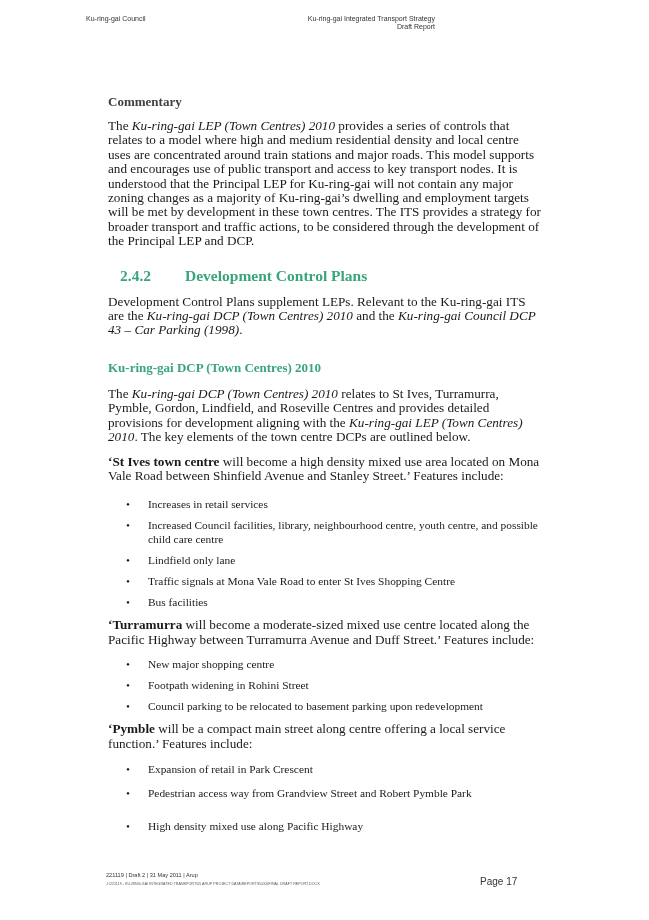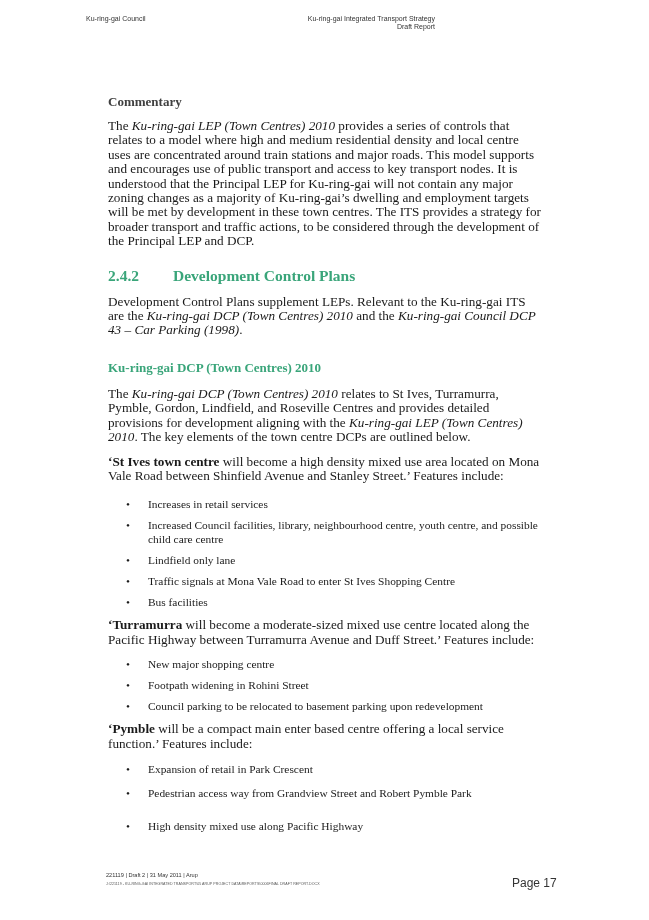--- a/index.html
+++ b/index.html
@@ -4,30 +4,30 @@
 <style>
   html, body { margin: 0; padding: 0; background: #ffffff; }
   body { width: 649px; height: 920px; position: relative; overflow: hidden;
          font-family: "Liberation Serif", serif; color: #1a1a1a; }
   .hdr { position: absolute; font-family: "Liberation Sans", sans-serif; font-size: 7px; color: #333; line-height: 8px; }
   .hdr-left { left: 86px; top: 15px; }
   .hdr-right { right: 214px; top: 15px; text-align: right; }
   .content { position: absolute; left: 108px; top: 94px; width: 435px; }
   .h-comment { font-weight: bold; color: #404040; font-size: 13px; margin: 0 0 9px 0; }
   p { margin: 0; font-size: 13.2px; line-height: 14.4px; }
-  .h2 { font-weight: bold; color: #3aa57a; font-size: 15.5px; margin: 18px 0 10px 0; display: flex; }
+  .h2 { font-weight: bold; color: #3aa57a; font-size: 15.5px; margin: 18px 0 10px 12px; display: flex; }
   .h2 .num { width: 65px; }
   .h3 { font-weight: bold; color: #3aa57a; font-size: 13px; margin: 22px 0 11px 0; }
   .gap { height: 10px; }
   ul { list-style: none; margin: 0; padding: 0; }
   li { position: relative; padding-left: 40px; font-size: 11.4px; line-height: 14px; margin: 0; }
   li .bullet { position: absolute; left: 18px; top: 0; }
   .footer1 { position: absolute; left: 106px; top: 872px; font-family: "Liberation Sans", sans-serif; font-size: 5.6px; color: #333; }
   .footer2 { position: absolute; left: 106px; top: 882px; font-family: "Liberation Sans", sans-serif; font-size: 3.6px; color: #555; letter-spacing: 0.05px; }
-  .page-num { position: absolute; left: 512px; top: 876px; font-family: "Liberation Sans", sans-serif; font-size: 12px; color: #333; }
+  .page-num { position: absolute; left: 480px; top: 876px; font-family: "Liberation Sans", sans-serif; font-size: 10px; color: #333; }
 </style>
 </head>
 <body>
 
 <div class="hdr hdr-left">Ku-ring-gai Council</div>
 <div class="hdr hdr-right">
   <div>Ku-ring-gai Integrated Transport Strategy</div>
   <div>Draft Report</div>
 </div>
 
@@ -56,21 +56,21 @@
 
   <div style="height:9px"></div>
   <p><b><span>‘</span><span>Turramurra</span></b><span> will become a moderate-sized mixed use centre located along the Pacific Highway between Turramurra Avenue and Duff Street.’ Features include:</span></p>
   <ul style="margin-top:10px">
     <li style="margin-bottom:7px"><span class="bullet">•</span><span>New major shopping centre</span></li>
     <li style="margin-bottom:7px"><span class="bullet">•</span><span>Footpath widening in Rohini Street</span></li>
     <li><span class="bullet">•</span><span>Council parking to be relocated to basement parking upon redevelopment</span></li>
   </ul>
 
   <div style="height:9px"></div>
-  <p><b><span>‘</span><span>Pymble</span></b><span> will be a compact main enter based centre offering a local service function.’ Features include:</span></p>
+  <p><b><span>‘</span><span>Pymble</span></b><span> will be a compact main street along centre offering a local service function.’ Features include:</span></p>
   <ul style="margin-top:11px">
     <li style="margin-bottom:10px"><span class="bullet">•</span><span>Expansion of retail in Park Crescent</span></li>
     <li><span class="bullet">•</span><span>Pedestrian access way from Grandview Street and Robert Pymble Park</span></li>
   </ul>
 
   <div style="height:9px"></div>
   <ul style="margin-top:10px">
     <li><span class="bullet">•</span><span>High density mixed use along Pacific Highway</span></li>
   </ul>
 </div>

